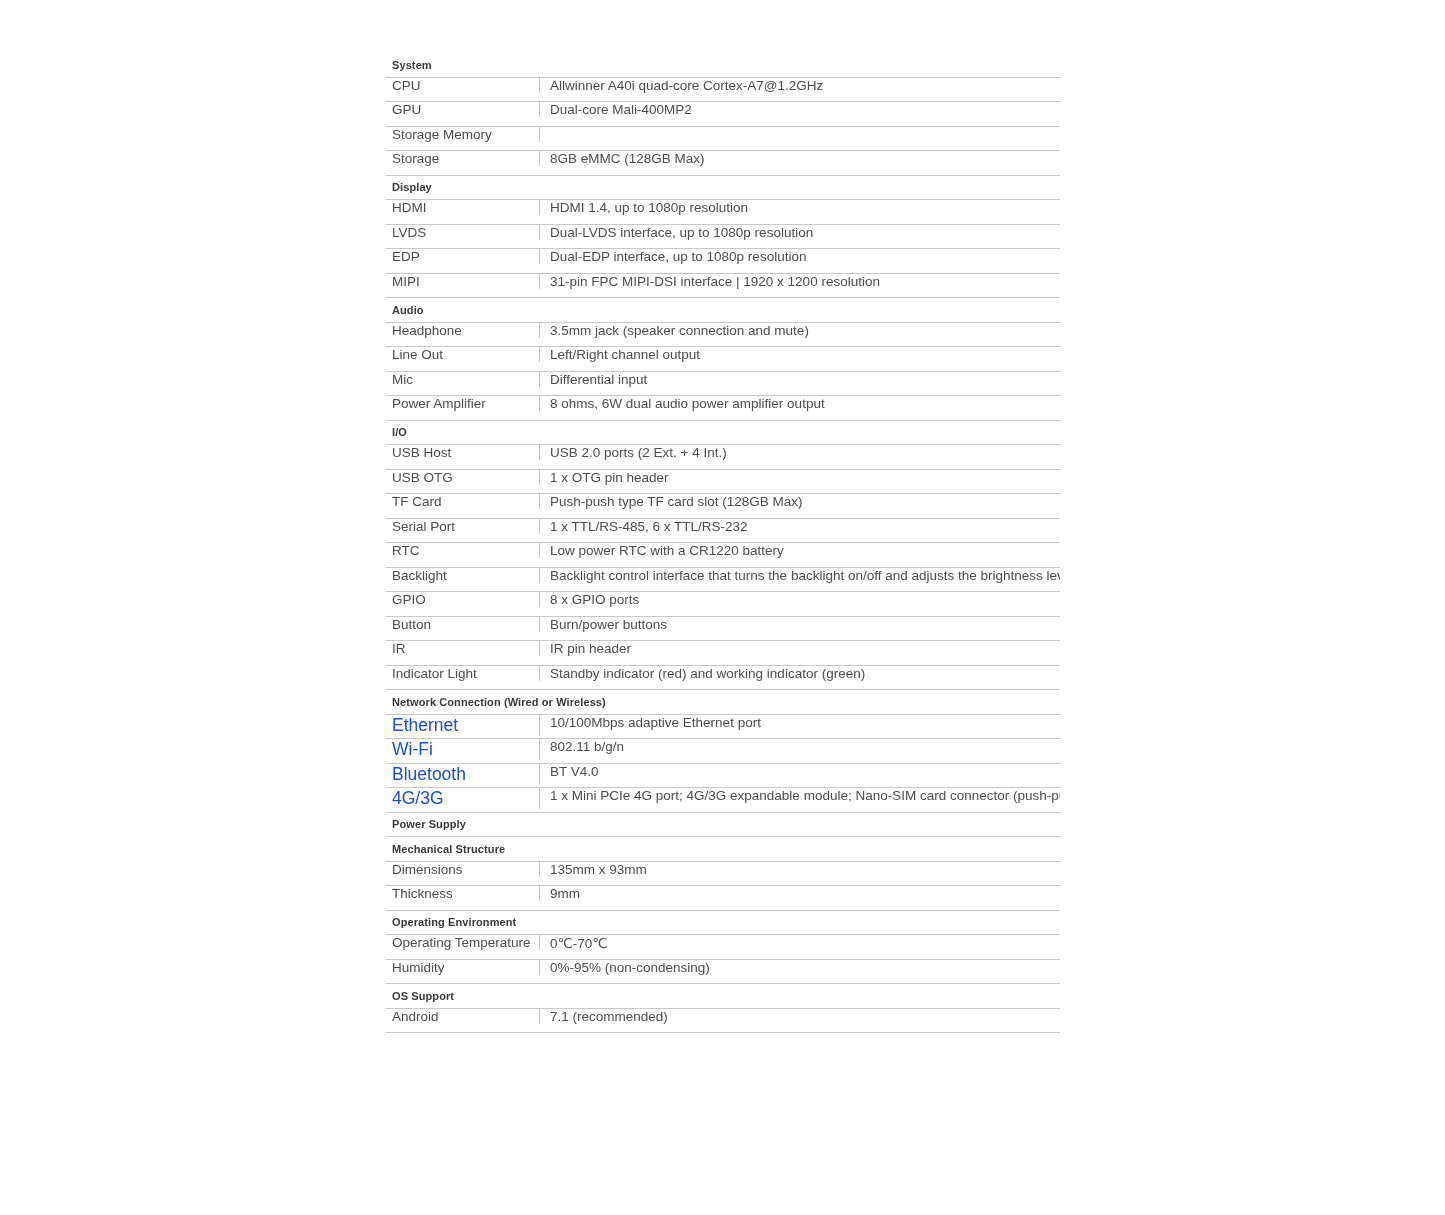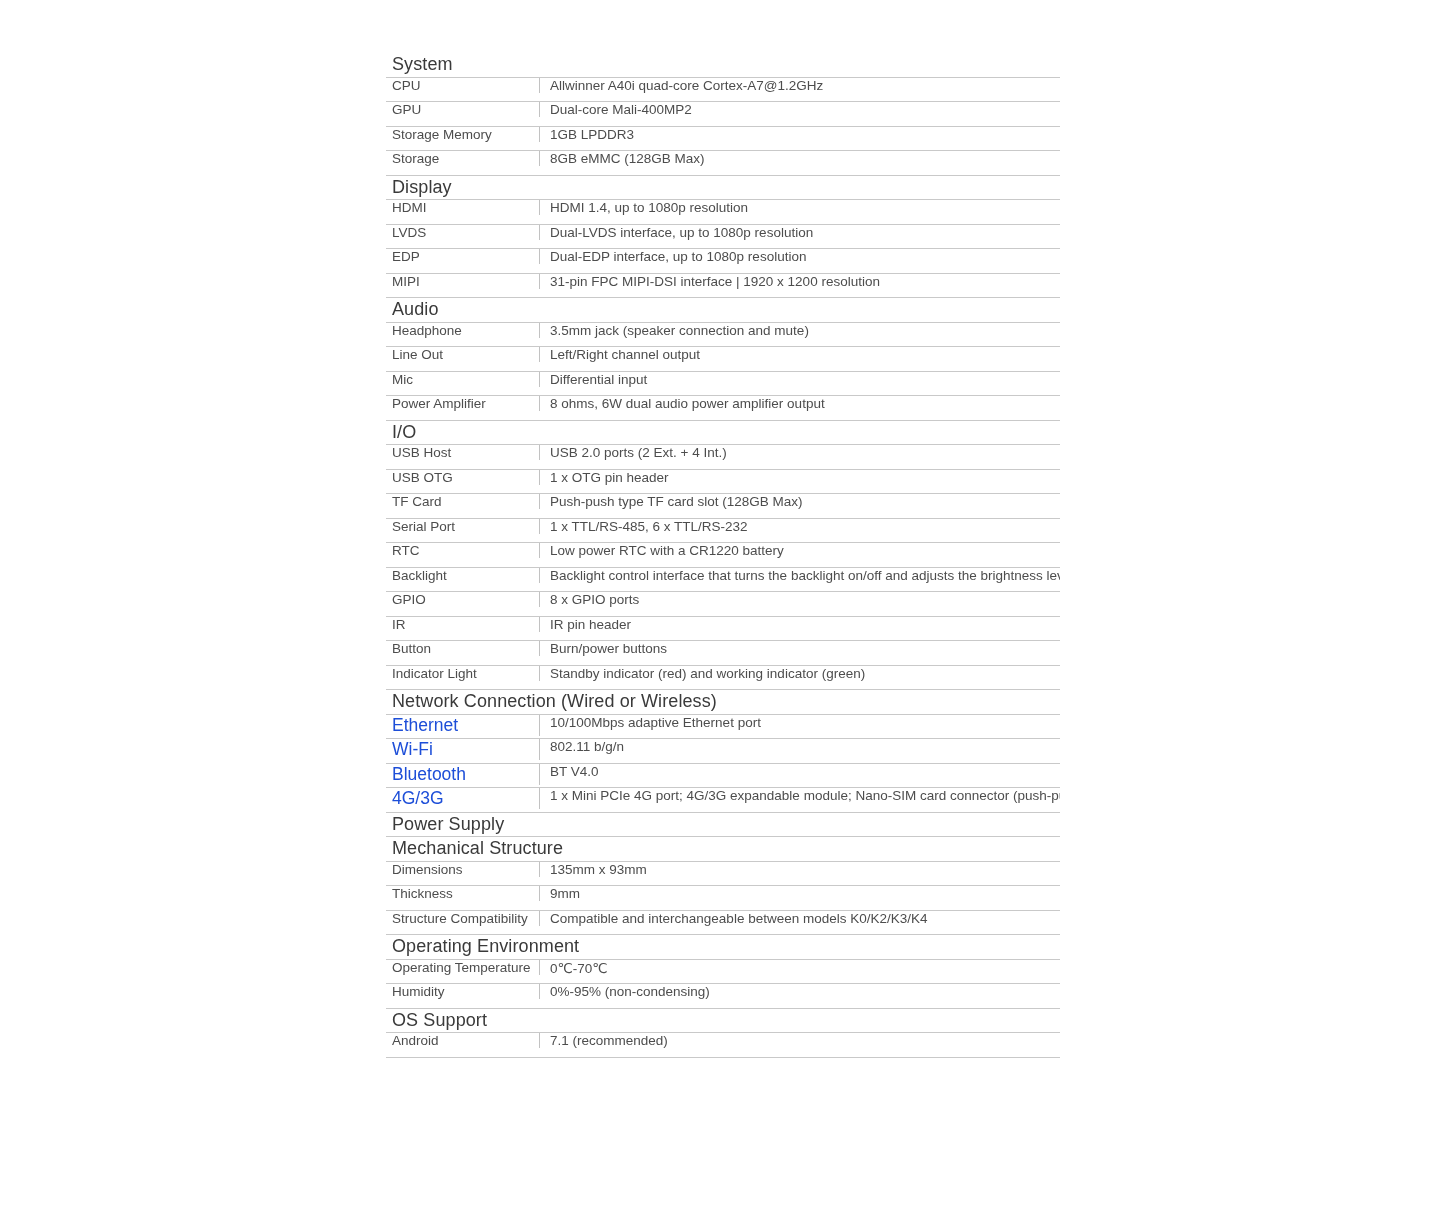--- a/index.html
+++ b/index.html
@@ -23,22 +23,22 @@
   }
   .section-header {
     box-sizing: border-box;
     height: 24.5px;
     display: flex;
     align-items: center;
     border-bottom: 1px solid #c9c9c9;
     padding-left: 6px;
   }
   .section-header .section-title {
-    font-size: 18px;
-    font-weight: normal;
+    font-size: 11px;
+    font-weight: bold;
     color: #3a3a3a;
     letter-spacing: 0.1px;
   }
   .spec-row {
     box-sizing: border-box;
     height: 24.5px;
     display: flex;
     align-items: flex-start;
     border-bottom: 1px solid #c9c9c9;
     font-size: 13.5px;
@@ -78,21 +78,20 @@
     <div class="spec-row">
     <div class="spec-cell-label">CPU</div>
     <div class="spec-cell-value">Allwinner A40i quad-core Cortex-A7@1.2GHz</div>
   </div>
     <div class="spec-row">
     <div class="spec-cell-label">GPU</div>
     <div class="spec-cell-value">Dual-core Mali-400MP2</div>
   </div>
     <div class="spec-row">
     <div class="spec-cell-label">Storage Memory</div>
-    <div class="spec-cell-value">1GB LPDDR3</div>
   </div>
     <div class="spec-row">
     <div class="spec-cell-label">Storage</div>
     <div class="spec-cell-value">8GB eMMC (128GB Max)</div>
   </div>
     <div class="section-header">
     <span class="section-title">Display</span>
   </div>
     <div class="spec-row">
     <div class="spec-cell-label">HDMI</div>
@@ -154,28 +153,28 @@
   </div>
     <div class="spec-row">
     <div class="spec-cell-label">Backlight</div>
     <div class="spec-cell-value">Backlight control interface that turns the backlight on/off and adjusts the brightness level</div>
   </div>
     <div class="spec-row">
     <div class="spec-cell-label">GPIO</div>
     <div class="spec-cell-value">8 x GPIO ports</div>
   </div>
     <div class="spec-row">
+    <div class="spec-cell-label">Button</div>
+    <div class="spec-cell-value">Burn/power buttons</div>
+  </div>
+    <div class="spec-row">
     <div class="spec-cell-label">IR</div>
     <div class="spec-cell-value">IR pin header</div>
   </div>
     <div class="spec-row">
-    <div class="spec-cell-label">Button</div>
-    <div class="spec-cell-value">Burn/power buttons</div>
-  </div>
-    <div class="spec-row">
     <div class="spec-cell-label">Indicator Light</div>
     <div class="spec-cell-value">Standby indicator (red) and working indicator (green)</div>
   </div>
     <div class="section-header">
     <span class="section-title">Network Connection (Wired or Wireless)</span>
   </div>
     <div class="spec-row large-label">
     <div class="spec-cell-label">Ethernet</div>
     <div class="spec-cell-value">10/100Mbps adaptive Ethernet port</div>
   </div>
@@ -198,24 +197,20 @@
     <span class="section-title">Mechanical Structure</span>
   </div>
     <div class="spec-row">
     <div class="spec-cell-label">Dimensions</div>
     <div class="spec-cell-value">135mm x 93mm</div>
   </div>
     <div class="spec-row">
     <div class="spec-cell-label">Thickness</div>
     <div class="spec-cell-value">9mm</div>
   </div>
-    <div class="spec-row">
-    <div class="spec-cell-label">Structure Compatibility</div>
-    <div class="spec-cell-value">Compatible and interchangeable between models K0/K2/K3/K4</div>
-  </div>
     <div class="section-header">
     <span class="section-title">Operating Environment</span>
   </div>
     <div class="spec-row">
     <div class="spec-cell-label">Operating Temperature</div>
     <div class="spec-cell-value">0℃-70℃</div>
   </div>
     <div class="spec-row">
     <div class="spec-cell-label">Humidity</div>
     <div class="spec-cell-value">0%-95% (non-condensing)</div>

